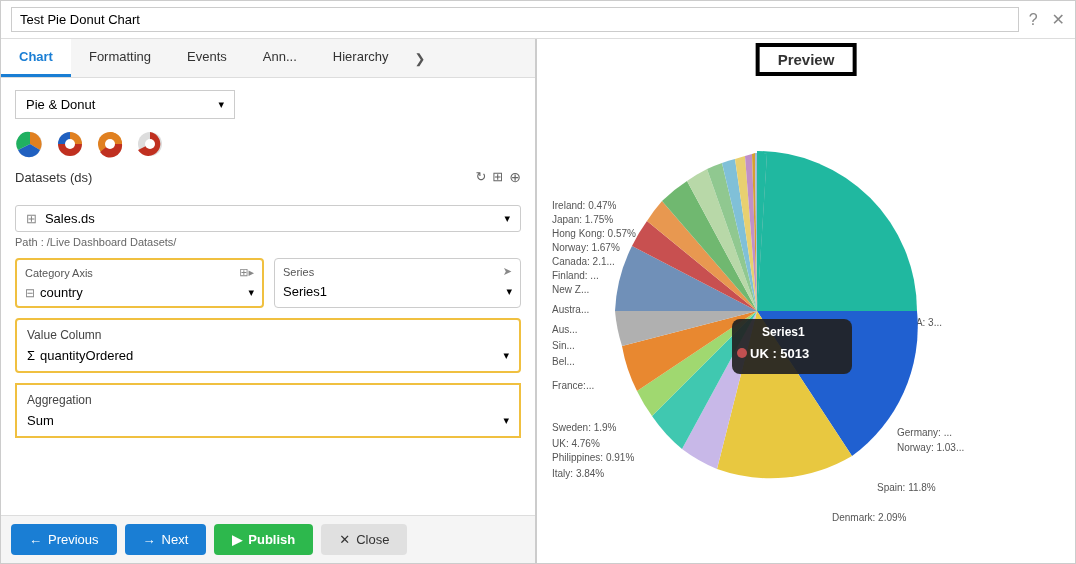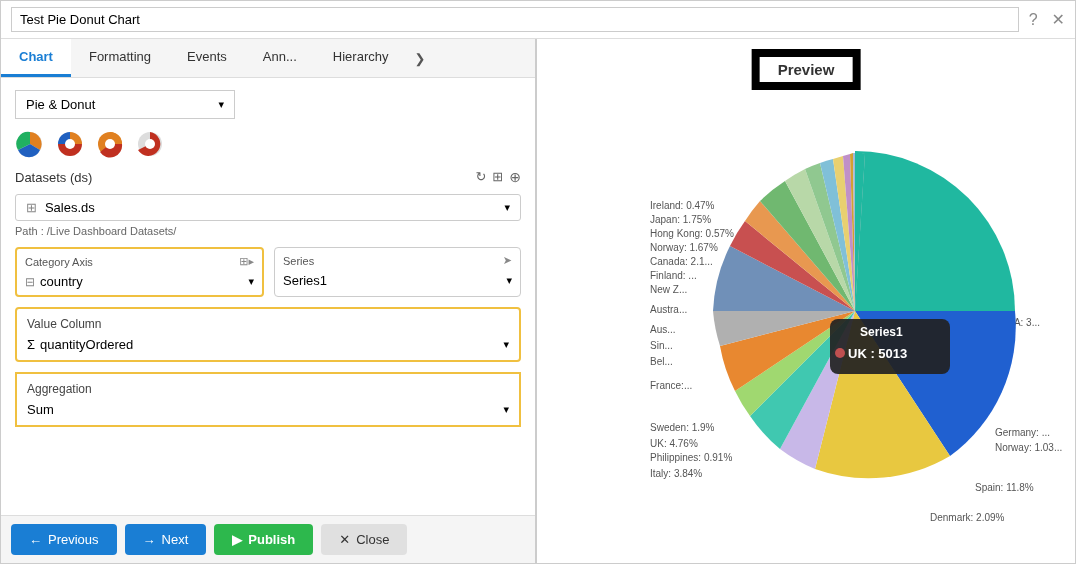--- a/index.html
+++ b/index.html
@@ -118,21 +118,21 @@
       cursor: pointer;
       display: flex;
       align-items: center;
       justify-content: center;
     }
 
     .datasets-header {
       display: flex;
       align-items: center;
       justify-content: space-between;
-      margin-bottom: 9px;
+      margin-bottom: 20px;
     }
 
     .datasets-label {
       font-size: 13px;
       color: #333;
     }
 
     .datasets-actions {
       display: flex;
       gap: 6px;
@@ -258,36 +258,36 @@
       flex: 1;
       display: flex;
       flex-direction: column;
       padding: 10px;
       background: #fff;
       position: relative;
     }
 
     .preview-label {
       position: absolute;
-      top: 10px;
+      top: 4px;
       left: 50%;
       transform: translateX(-50%);
-      border: 8px solid #000000;
+      border: 4px solid #000000;
       padding: 4px 18px;
       font-size: 15px;
       font-weight: bold;
       color: #333;
       background: #fff;
     }
 
     .chart-area {
       flex: 1;
       display: flex;
       align-items: center;
-      justify-content: flex-end;
+      justify-content: flex-start;
       margin-top: 20px;
       position: relative;
     }
 
     .chevron-icon { font-size: 11px; }
   </style>
 </head>
 <body>
 
 <div class="main-window">

